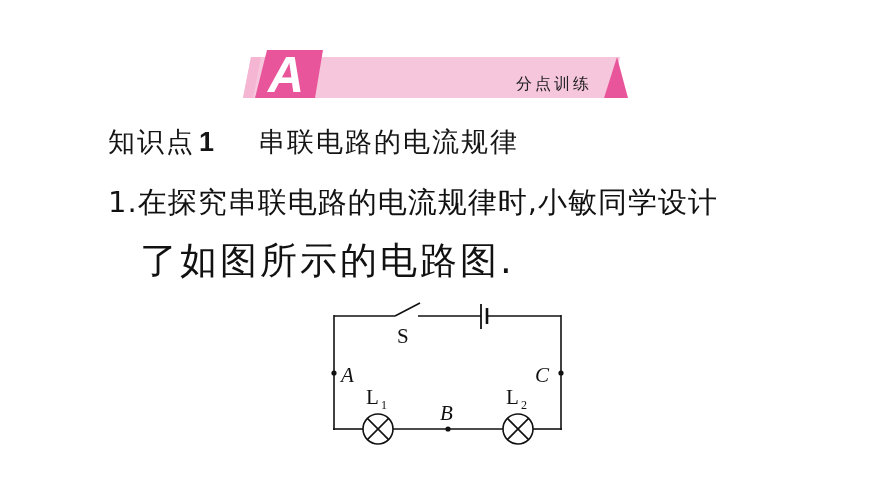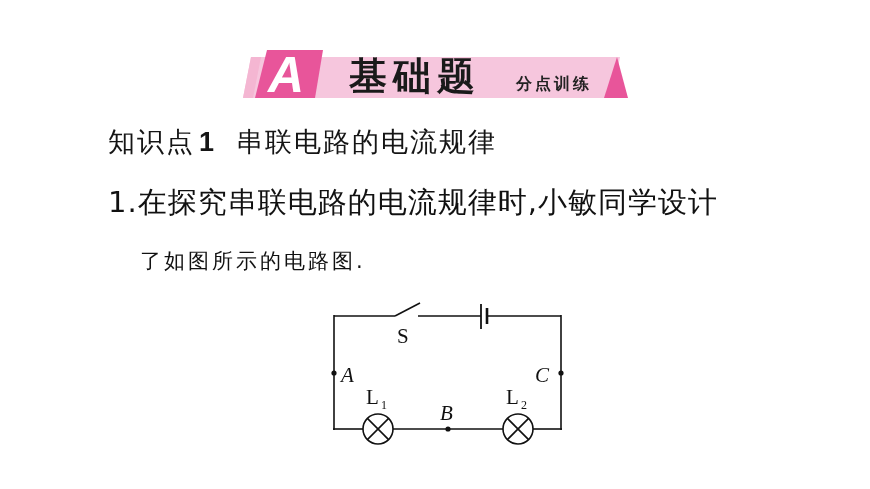--- a/index.html
+++ b/index.html
@@ -36,21 +36,21 @@
       letter-spacing: 6px;
       color: #1a1a1a;
       line-height: 44px;
       white-space: nowrap;
     }
     .banner-subtitle {
       position: absolute;
       left: 516px;
       top: 74px;
       font-size: 16px;
-      font-weight: bold;
+      font-weight: normal;
       letter-spacing: 3px;
       color: #222222;
       line-height: 20px;
       white-space: nowrap;
     }
     .banner-letter {
       position: absolute;
       left: 268px;
       top: 49px;
       font-family: "Liberation Sans", sans-serif;
@@ -69,38 +69,38 @@
       white-space: nowrap;
       color: #151515;
       letter-spacing: 2px;
     }
     .section-heading .kp-num {
       font-family: "Liberation Sans", sans-serif;
       font-weight: bold;
       margin-left: 4px;
     }
     .section-heading .kp-title {
-      margin-left: 20px;
+      margin-left: 42px;
     }
     .question {
       position: absolute;
       left: 108px;
       top: 183px;
       font-size: 29px;
       line-height: 38px;
       white-space: nowrap;
       color: #111111;
       letter-spacing: 1px;
       text-align: right;
     }
     .question-line2 {
       position: absolute;
       left: 140px;
       top: 242px;
-      font-size: 21px;
+      font-size: 37px;
       line-height: 38px;
       white-space: nowrap;
       color: #111111;
       letter-spacing: 3px;
     }
     .circuit {
       position: absolute;
       left: 0;
       top: 0;
     }
@@ -117,21 +117,20 @@
 
     <polygon points="251,57 620,57 612,98 243,98" fill="#f6c6dd"></polygon>
 
     <polygon points="251,57 261,57 253,98 243,98" fill="#f4b6d2"></polygon>
 
     <polygon points="267,50 323,50 315,98 255,98" fill="#e8559a"></polygon>
 
     <polygon points="617,57 628,98 604,98" fill="#e8559a"></polygon>
   </svg>
   <div class="banner-letter">A</div>
-  <div class="banner-title">基础题</div>
   <div class="banner-subtitle">分点训练</div>
 </div>
 
 <div class="section-heading">
   <span>知识点</span><span class="kp-num">1</span><span class="kp-title">串联电路的电流规律</span>
 </div>
 
 <div class="question">
   <span>1.</span><span>在探究串联电路的电流规律时,小敏同学设计</span>
 </div>

